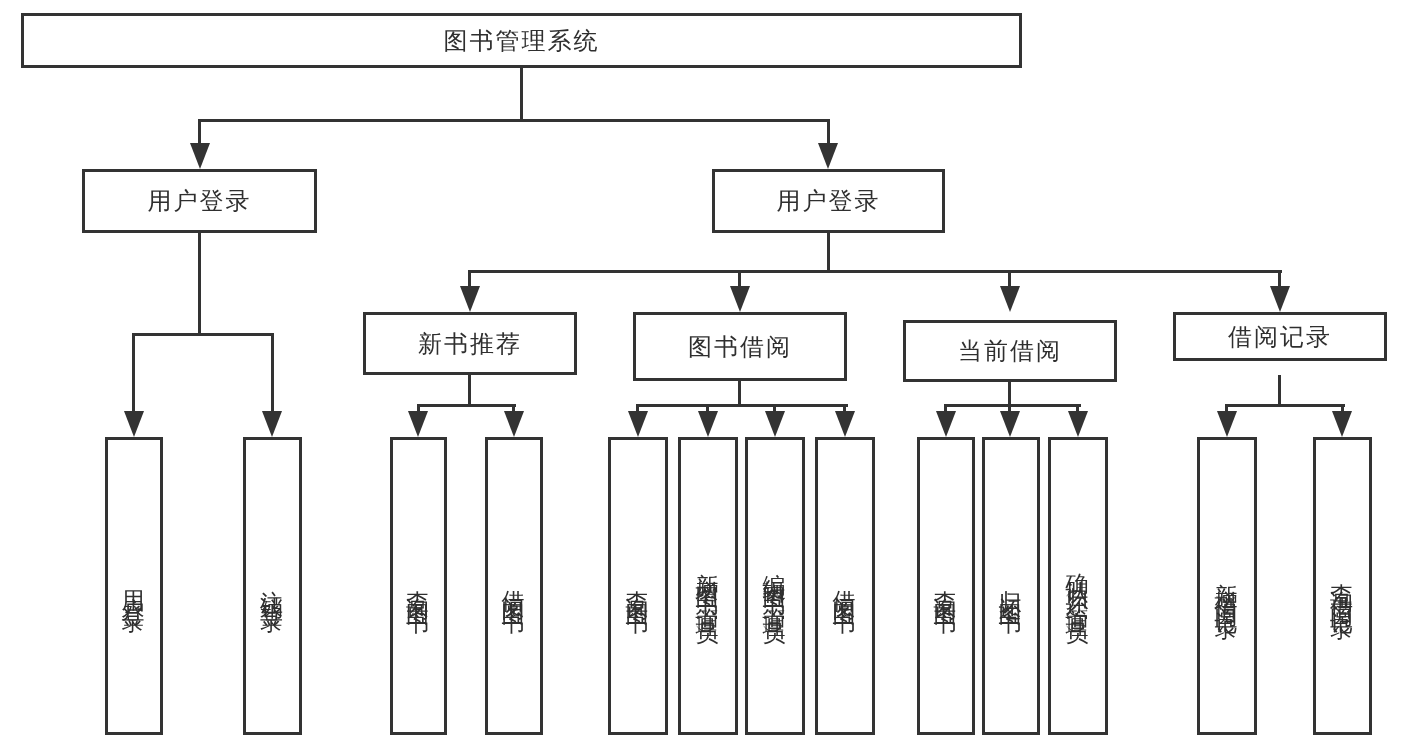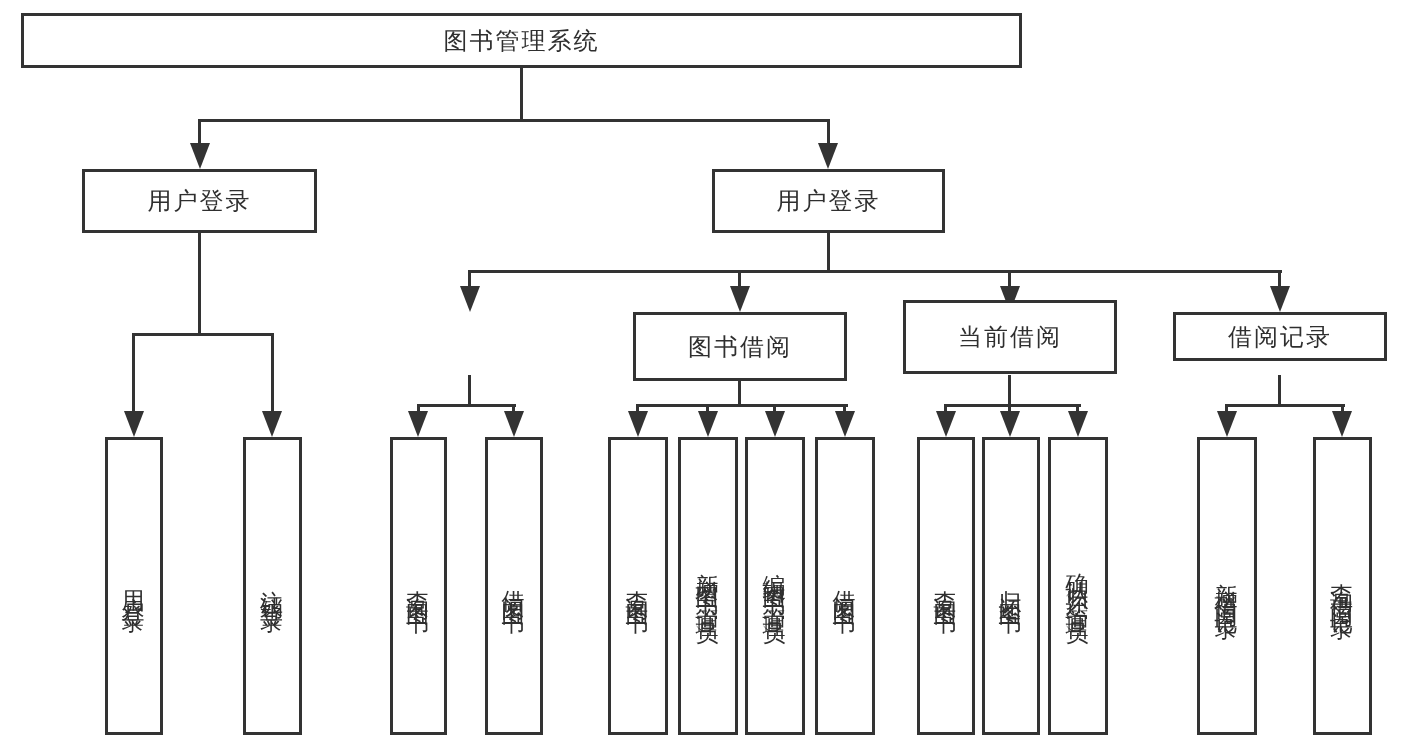--- a/index.html
+++ b/index.html
@@ -89,22 +89,23 @@
       <div class="carrow" style="left: 1068px; top: 411px;"></div>
       <div class="carrow" style="left: 1217px; top: 411px;"></div>
       <div class="carrow" style="left: 1332px; top: 411px;"></div>
     </div>
 
   <div class="hnode" style="left:21px;top:13px;width:1001px;height:55px;">图书管理系统</div>
 
   <div class="hnode" style="left:82px;top:169px;width:235px;height:64px;">用户登录</div>
   <div class="hnode" style="left:712px;top:169px;width:233px;height:64px;">用户登录</div>
 
+  <div class="hnode" style="left:363px;top:312px;width:214px;height:63px;">新书推荐</div>
   <div class="hnode" style="left:633px;top:312px;width:214px;height:69px;">图书借阅</div>
-  <div class="hnode" style="left:903px;top:300px;width:214px;height:74px;">当前借阅</div>
+  <div class="hnode" style="left:903px;top:320px;width:214px;height:62px;">当前借阅</div>
   <div class="hnode" style="left:1173px;top:312px;width:214px;height:49px;">借阅记录</div>
 
   <div class="vnode" style="left:105px;top:437px;width:58px;height:298px;">用户登录</div>
   <div class="vnode" style="left:243px;top:437px;width:59px;height:298px;">注销登录</div>
 
   <div class="vnode" style="left:390px;top:437px;width:57px;height:298px;">查询图书</div>
   <div class="vnode" style="left:485px;top:437px;width:58px;height:298px;">借阅图书</div>
 
   <div class="vnode" style="left:608px;top:437px;width:60px;height:298px;">查询图书</div>
   <div class="vnode" style="left:678px;top:437px;width:60px;height:298px;">新增图书（管理员）</div>

